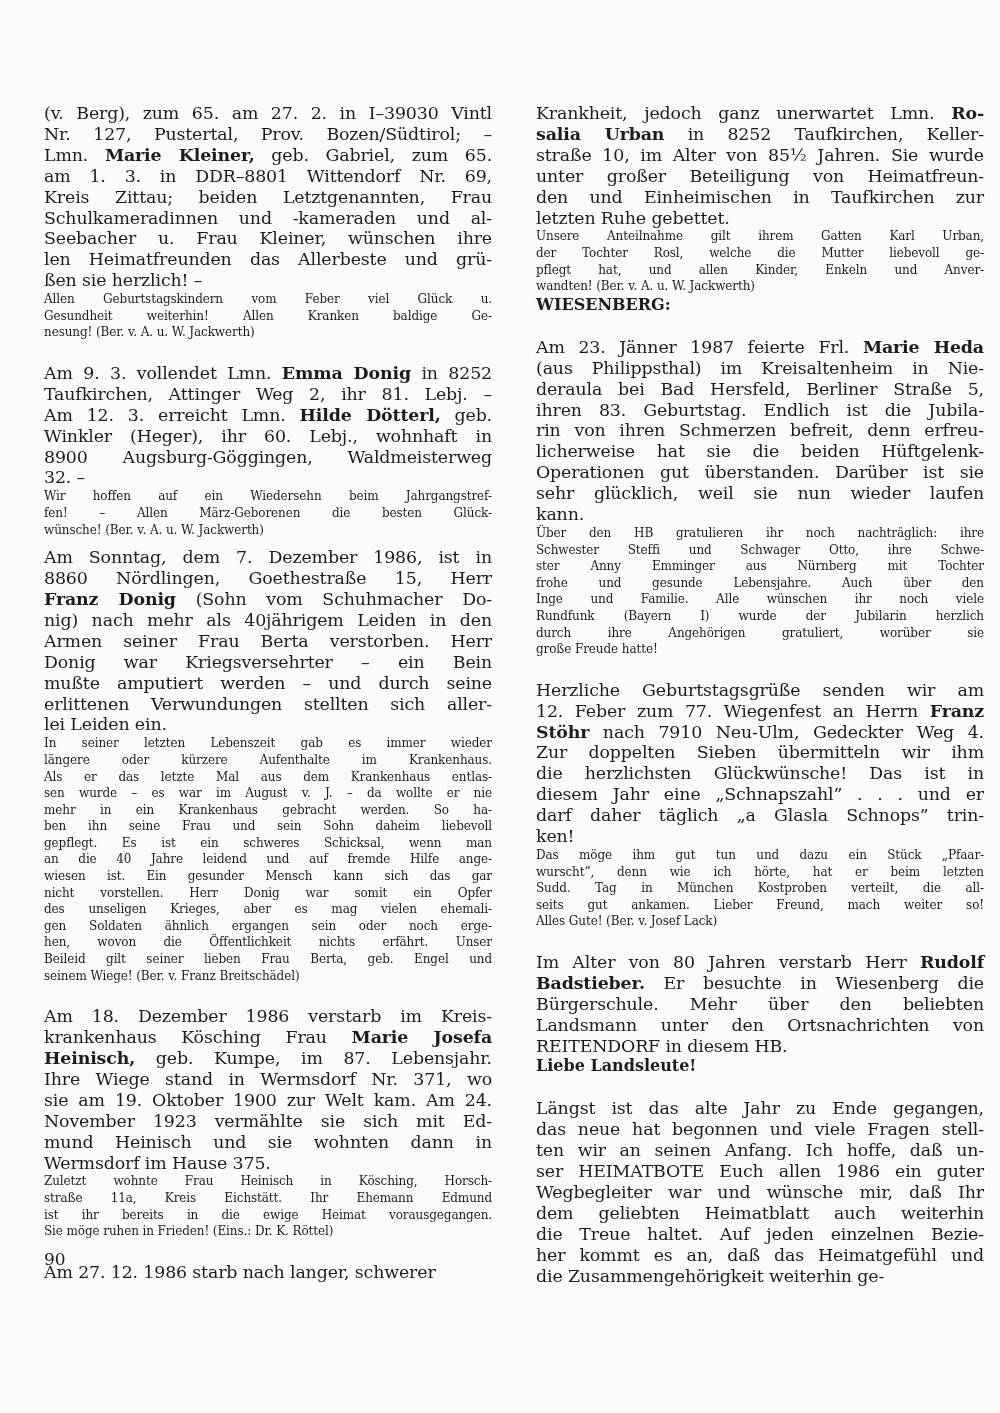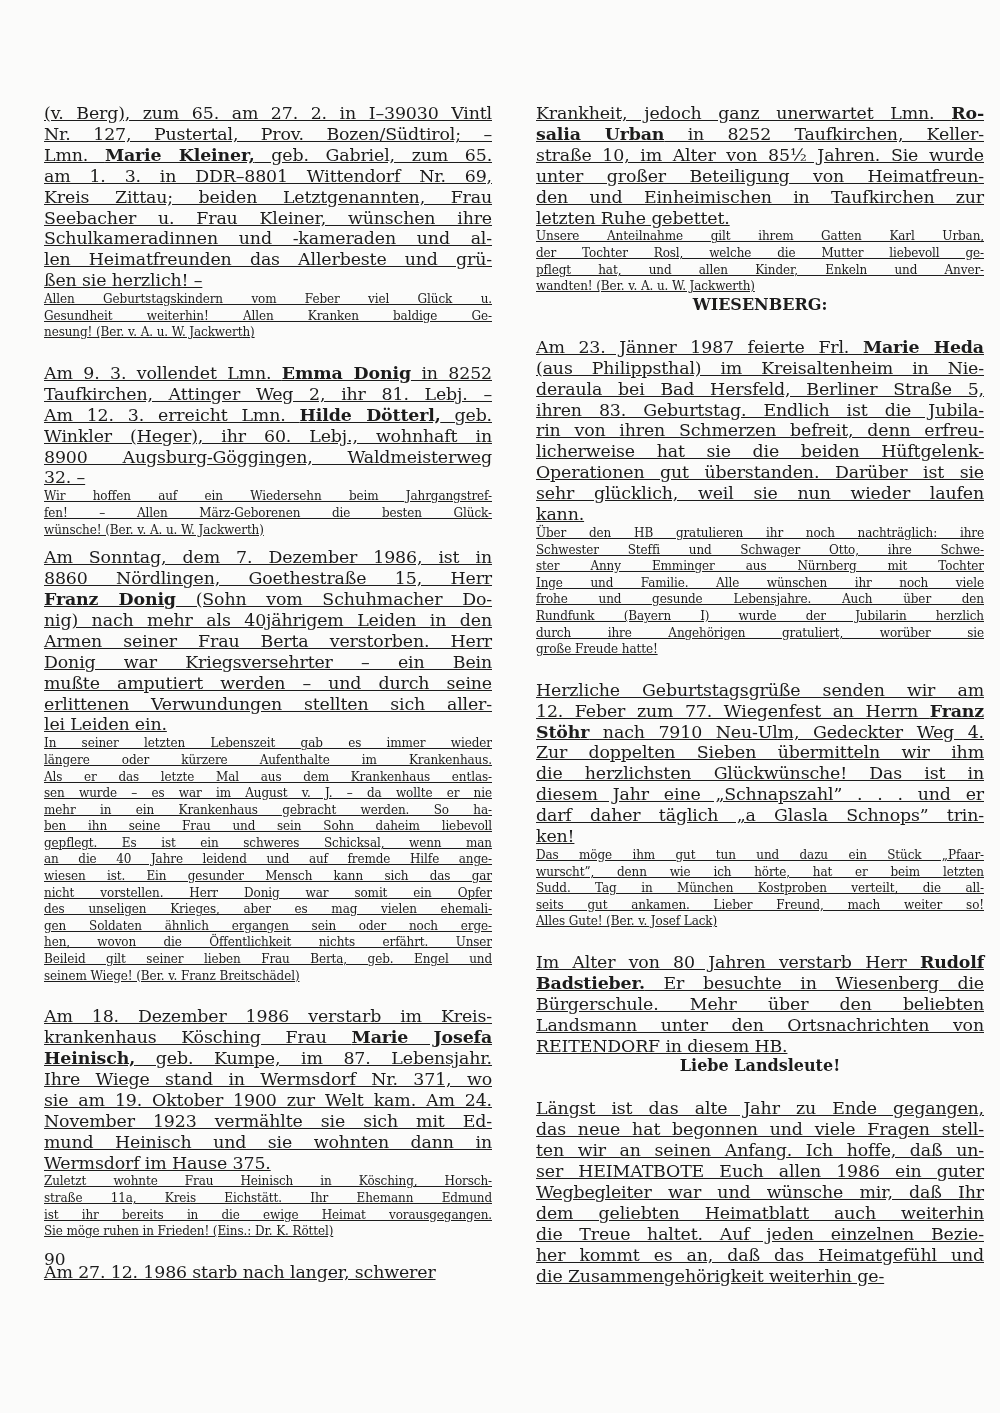--- a/index.html
+++ b/index.html
@@ -11,26 +11,25 @@
     color: #1c1c1c;
     font-family: "DejaVu Serif", "Liberation Serif", serif;
   }
   .col { position: absolute; top: 103px; width: 448px; }
   .col-left { left: 44px; }
   .col-right { left: 536px; }
   .p {
     margin: 0;
     text-align: justify;
     hyphens: manual;
-    text-decoration: underline;
   }
   .big { font-size: 17.4px; line-height: 20.9px; letter-spacing: -0.15px; }
   .small { font-size: 12px; line-height: 16.6px; letter-spacing: -0.1px; }
   .gap-s { margin-top: 22px; }
-  .gap-m { margin-top: 14px; text-align: center; }
+  .gap-m { margin-top: 14px; }
   .gap-l { margin-top: 9px; }
   .head {
     font-family: "DejaVu Serif", "Liberation Serif", serif;
     font-weight: bold;
     font-size: 16px;
     line-height: 20px;
     margin: 0;
   }
   b { font-weight: bold; }
   .line { display: block; text-align: justify; text-align-last: justify; }
@@ -43,22 +42,22 @@
 </head>
 <body>
 
 <div class="col col-left">
   <div class="p big">
       <span class="line">(v. Berg), zum 65. am 27. 2. in I–39030 Vintl</span>
       <span class="line">Nr. 127, Pustertal, Prov. Bozen/Südtirol; –</span>
       <span class="line">Lmn. <b>Marie Kleiner,</b> geb. Gabriel, zum 65.</span>
       <span class="line">am 1. 3. in DDR–8801 Wittendorf Nr. 69,</span>
       <span class="line">Kreis Zittau; beiden Letztgenannten, Frau</span>
+      <span class="line">Schulkameradinnen und -kameraden und al-</span>
       <span class="line">Seebacher u. Frau Kleiner, wünschen ihre</span>
-      <span class="line">Schulkameradinnen und -kameraden und al-</span>
       <span class="line">len Heimatfreunden das Allerbeste und grü-</span>
       <span class="line last">ßen sie herzlich! –</span>
     </div>
   <div class="p small">
       <span class="line">Allen Geburtstagskindern vom Feber viel Glück u.</span>
       <span class="line">Gesundheit weiterhin! Allen Kranken baldige Ge-</span>
       <span class="line last">nesung! (Ber. v. A. u. W. Jackwerth)</span>
     </div>
   <div class="p big gap-s">
       <span class="line">Am 9. 3. vollendet Lmn. <b>Emma Donig</b> in 8252</span>
@@ -146,22 +145,22 @@
       <span class="line">rin von ihren Schmerzen befreit, denn erfreu-</span>
       <span class="line">licherweise hat sie die beiden Hüftgelenk-</span>
       <span class="line">Operationen gut überstanden. Darüber ist sie</span>
       <span class="line">sehr glücklich, weil sie nun wieder laufen</span>
       <span class="line last">kann.</span>
     </div>
   <div class="p small">
       <span class="line">Über den HB gratulieren ihr noch nachträglich: ihre</span>
       <span class="line">Schwester Steffi und Schwager Otto, ihre Schwe-</span>
       <span class="line">ster Anny Emminger aus Nürnberg mit Tochter</span>
+      <span class="line">frohe und gesunde Lebensjahre. Auch über den</span>
       <span class="line">Inge und Familie. Alle wünschen ihr noch viele</span>
-      <span class="line">frohe und gesunde Lebensjahre. Auch über den</span>
       <span class="line">Rundfunk (Bayern I) wurde der Jubilarin herzlich</span>
       <span class="line">durch ihre Angehörigen gratuliert, worüber sie</span>
       <span class="line last">große Freude hatte!</span>
     </div>
   <div class="p big gap-s">
       <span class="line">Herzliche Geburtstagsgrüße senden wir am</span>
       <span class="line">12. Feber zum 77. Wiegenfest an Herrn <b>Franz</b></span>
       <span class="line"><b>Stöhr</b> nach 7910 Neu-Ulm, Gedeckter Weg 4.</span>
       <span class="line">Zur doppelten Sieben übermitteln wir ihm</span>
       <span class="line">die herzlichsten Glückwünsche! Das ist in</span>

